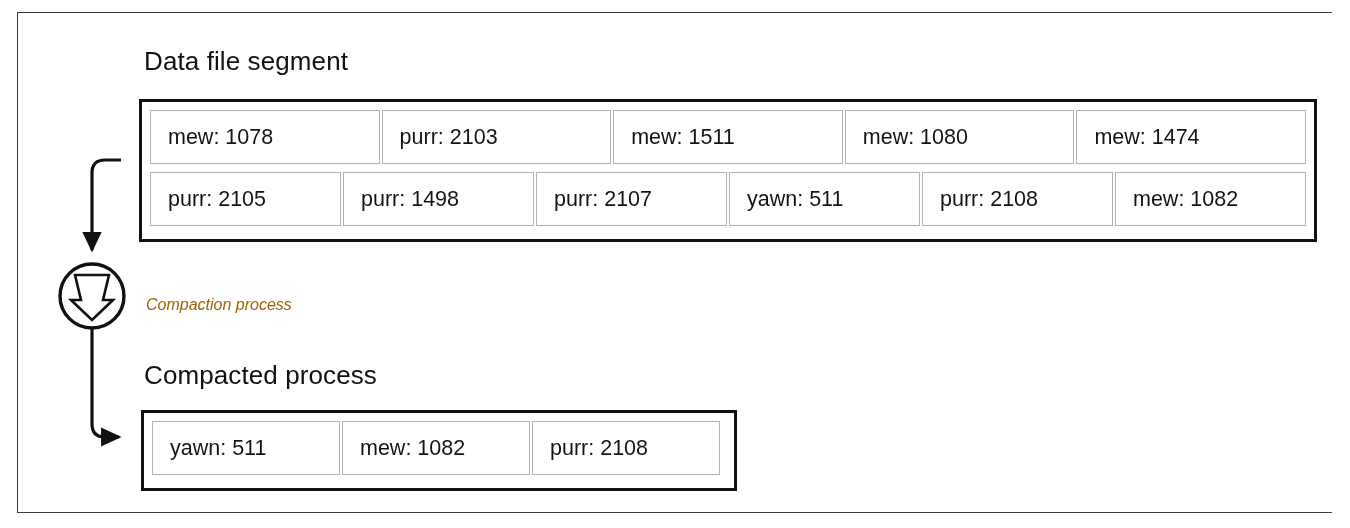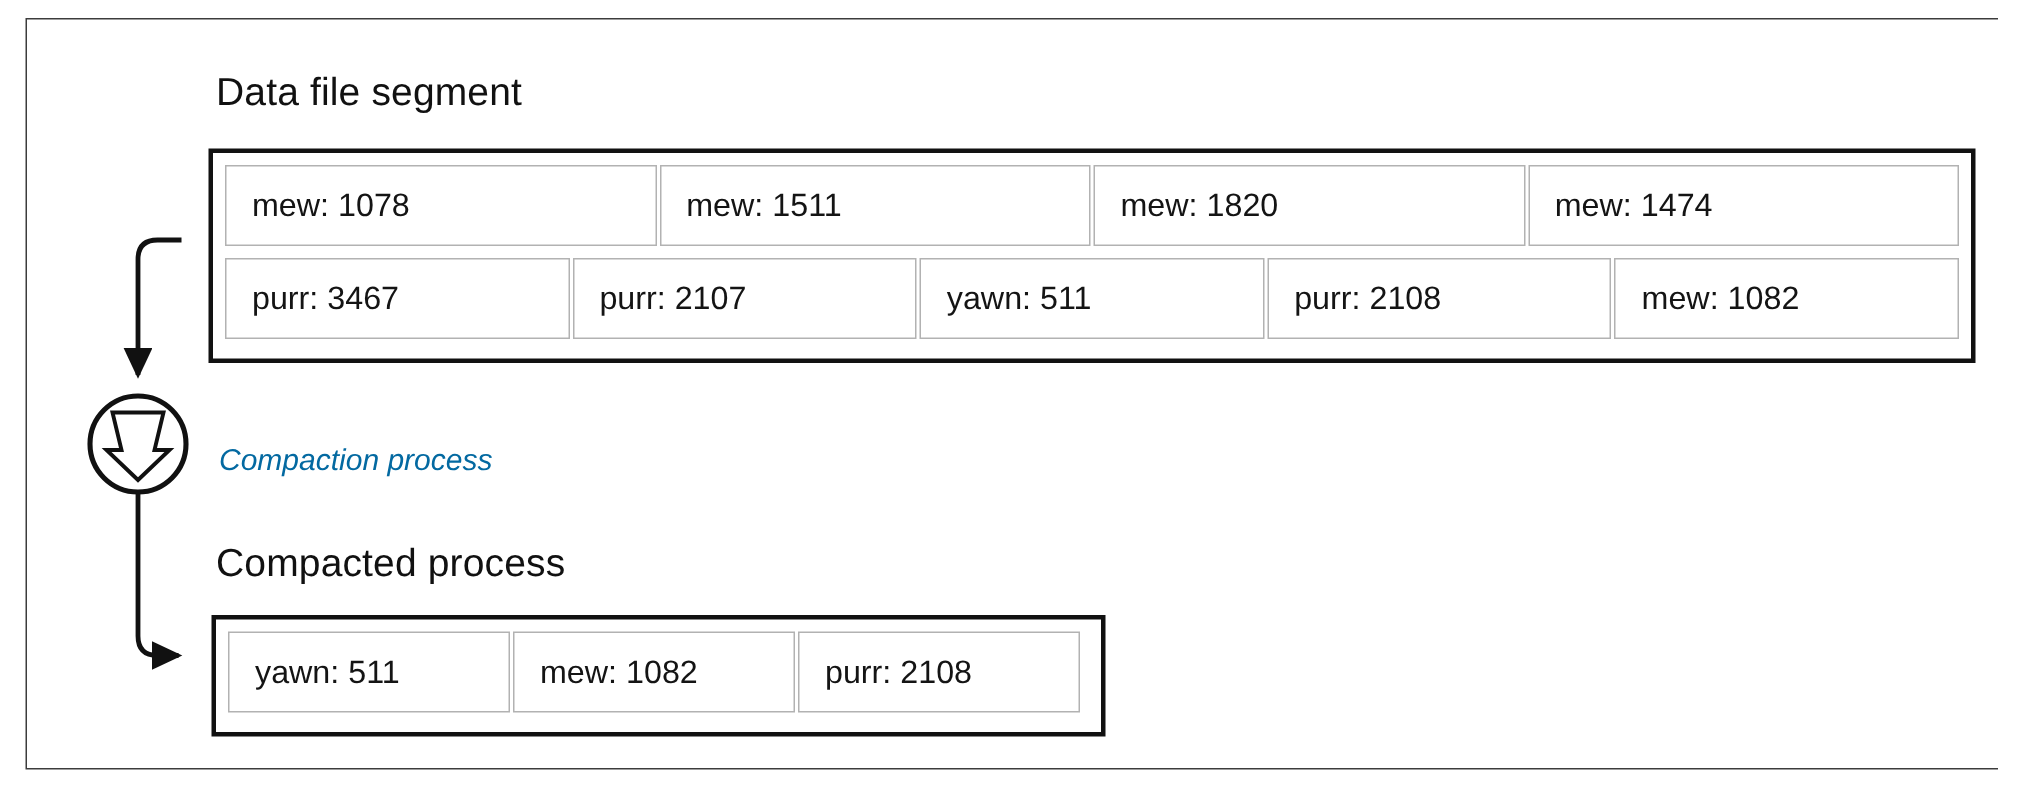--- a/index.html
+++ b/index.html
@@ -100,46 +100,48 @@
     top: 0;
     width: 1350px;
     height: 528px;
     pointer-events: none;
   }
 
   .process-label {
     position: absolute;
     left: 128px;
     top: 283px;
-    font-size: 20px;
+    font-size: 16px;
     font-style: italic;
-    color: #0369a1;
+    color: #a16207;
     white-space: nowrap;
   }
 </style>
 </head>
 <body>
 
 <div id="canvas">
 
   <div id="figure-frame">
 
     <div class="section-title" id="title-data-file">Data file segment</div>
 
     <div class="segment-box" id="data-file-box">
 
       <div class="cell-row" id="data-row-0">
         <div class="cell">mew: 1078</div>
+        <div class="cell">purr: 2103</div>
         <div class="cell">mew: 1511</div>
-        <div class="cell">mew: 1820</div>
+        <div class="cell">mew: 1080</div>
         <div class="cell">mew: 1474</div>
       </div>
 
       <div class="cell-row" id="data-row-1">
-        <div class="cell">purr: 3467</div>
+        <div class="cell">purr: 2105</div>
+        <div class="cell">purr: 1498</div>
         <div class="cell">purr: 2107</div>
         <div class="cell">yawn: 511</div>
         <div class="cell">purr: 2108</div>
         <div class="cell">mew: 1082</div>
       </div>
     </div>
 
     <div class="process-label">Compaction process</div>
 
     <div class="section-title" id="title-compacted">Compacted process</div>

